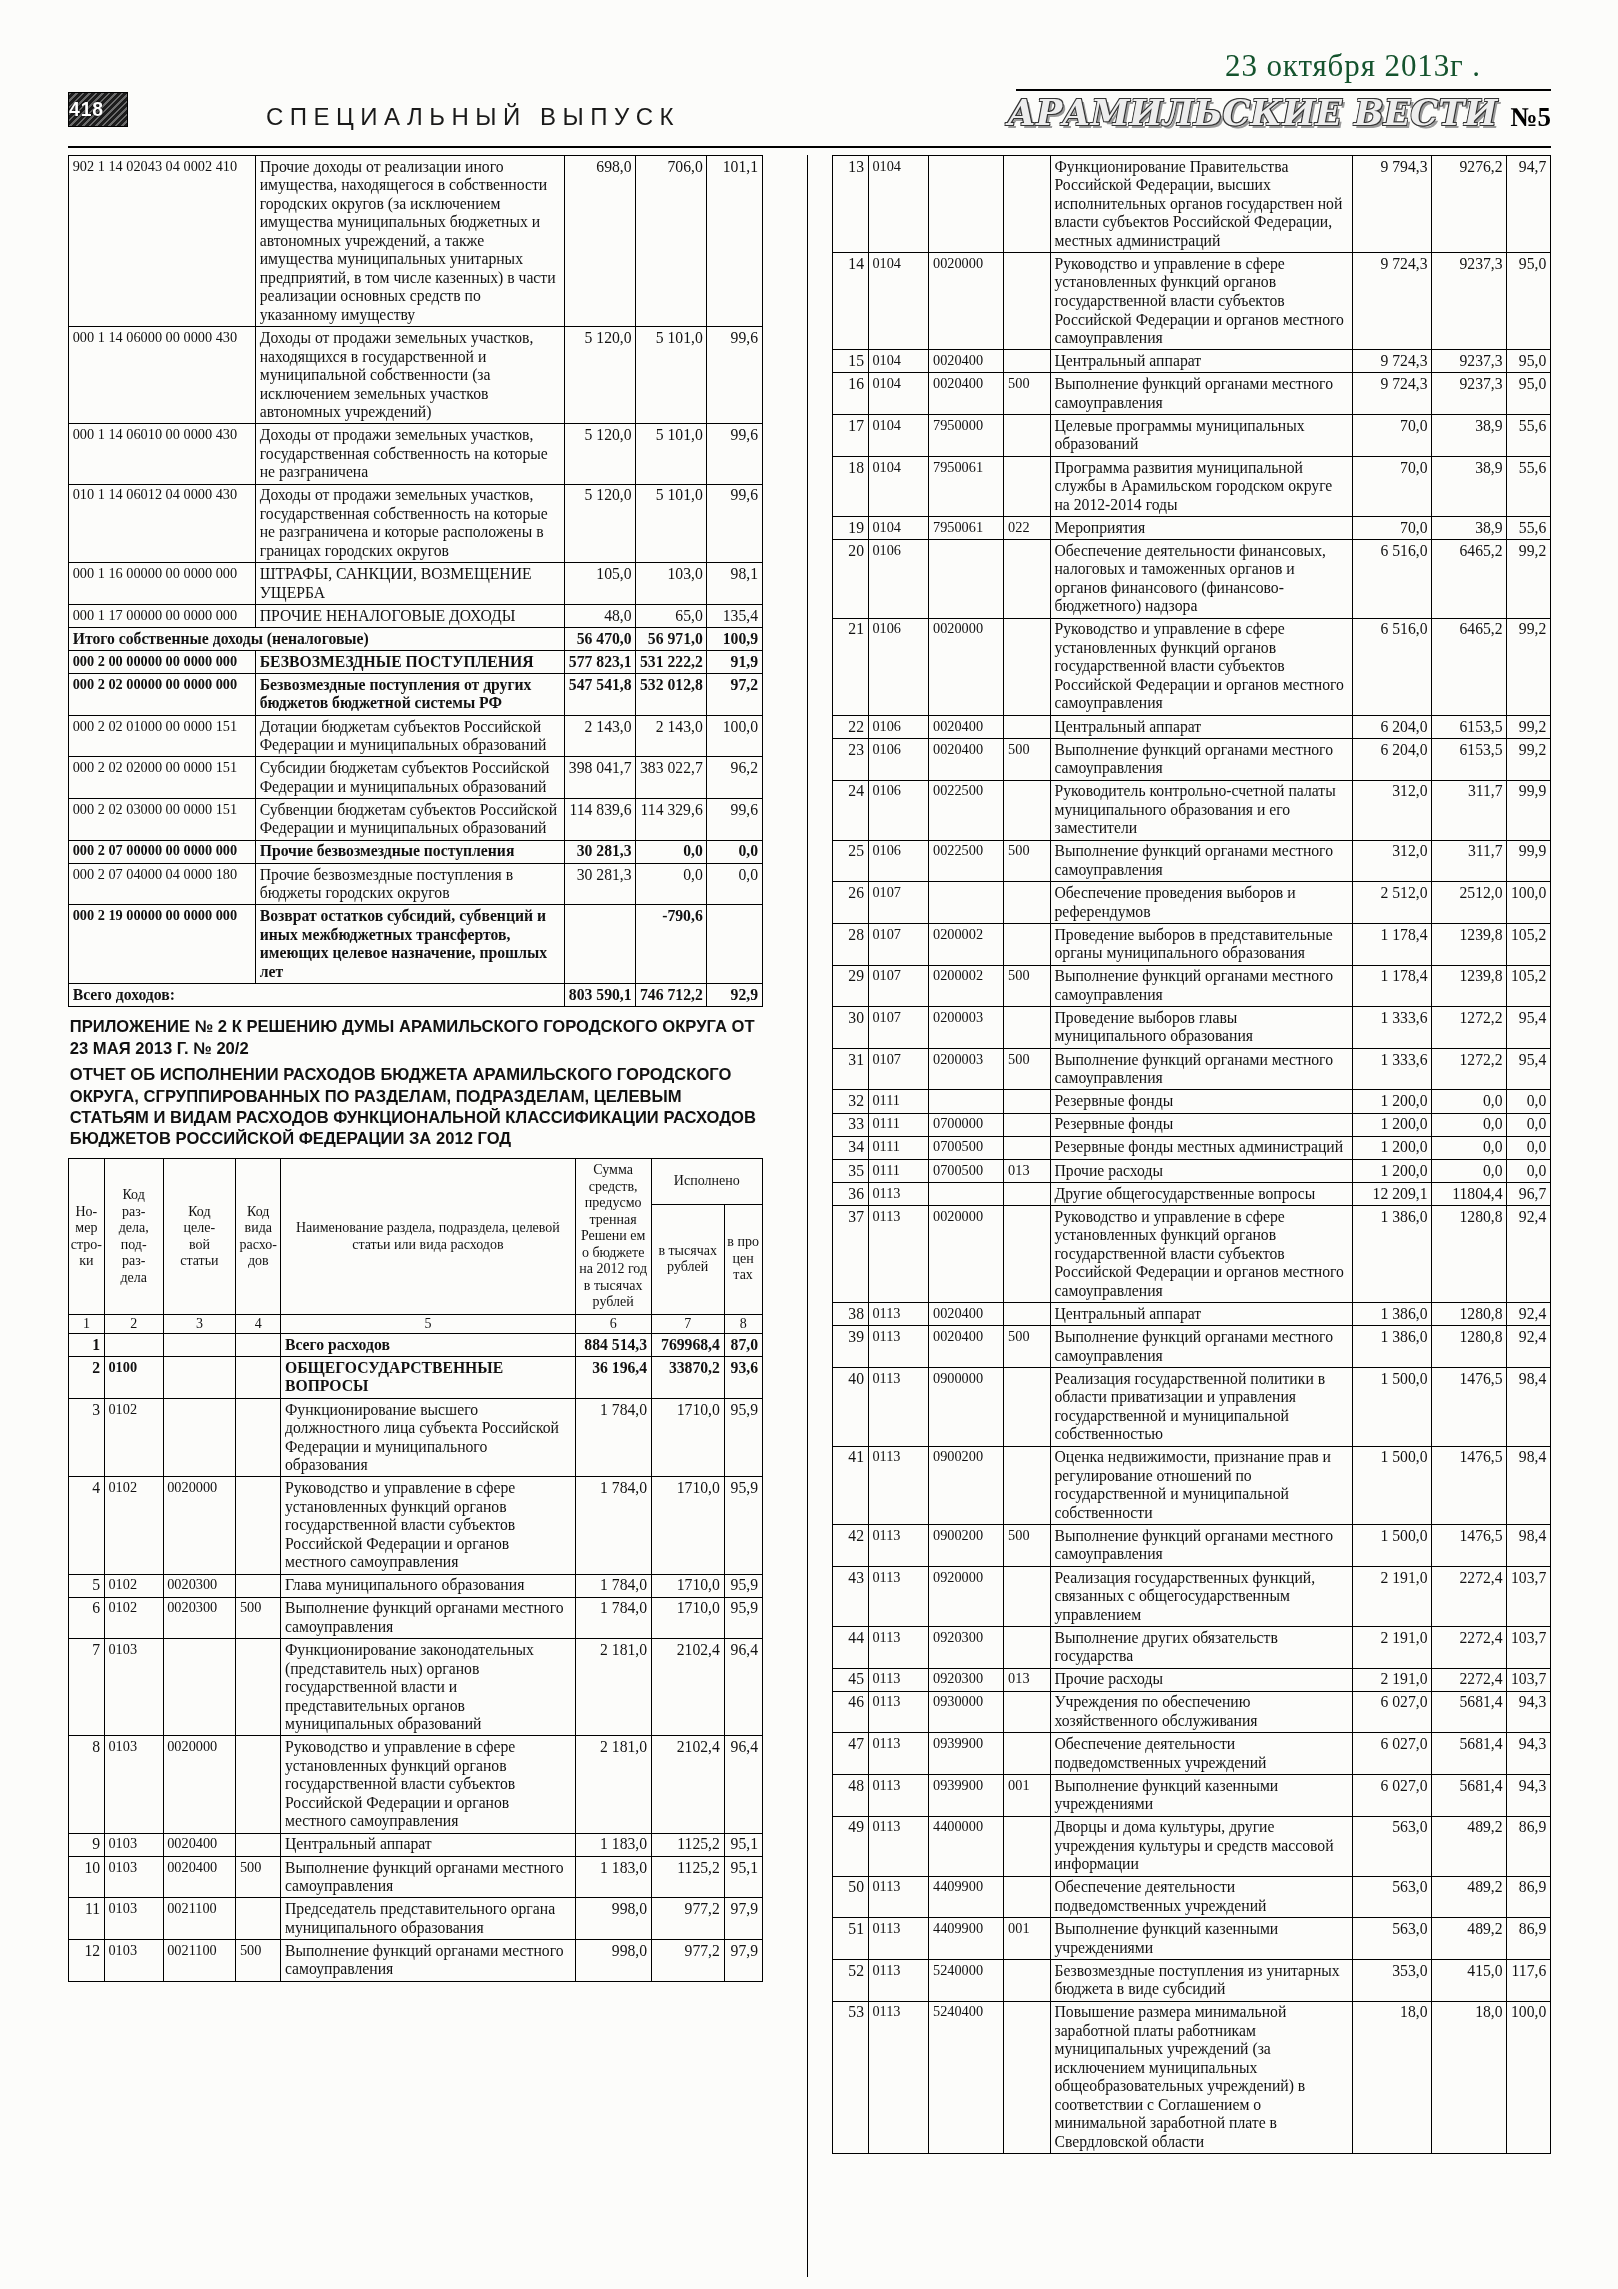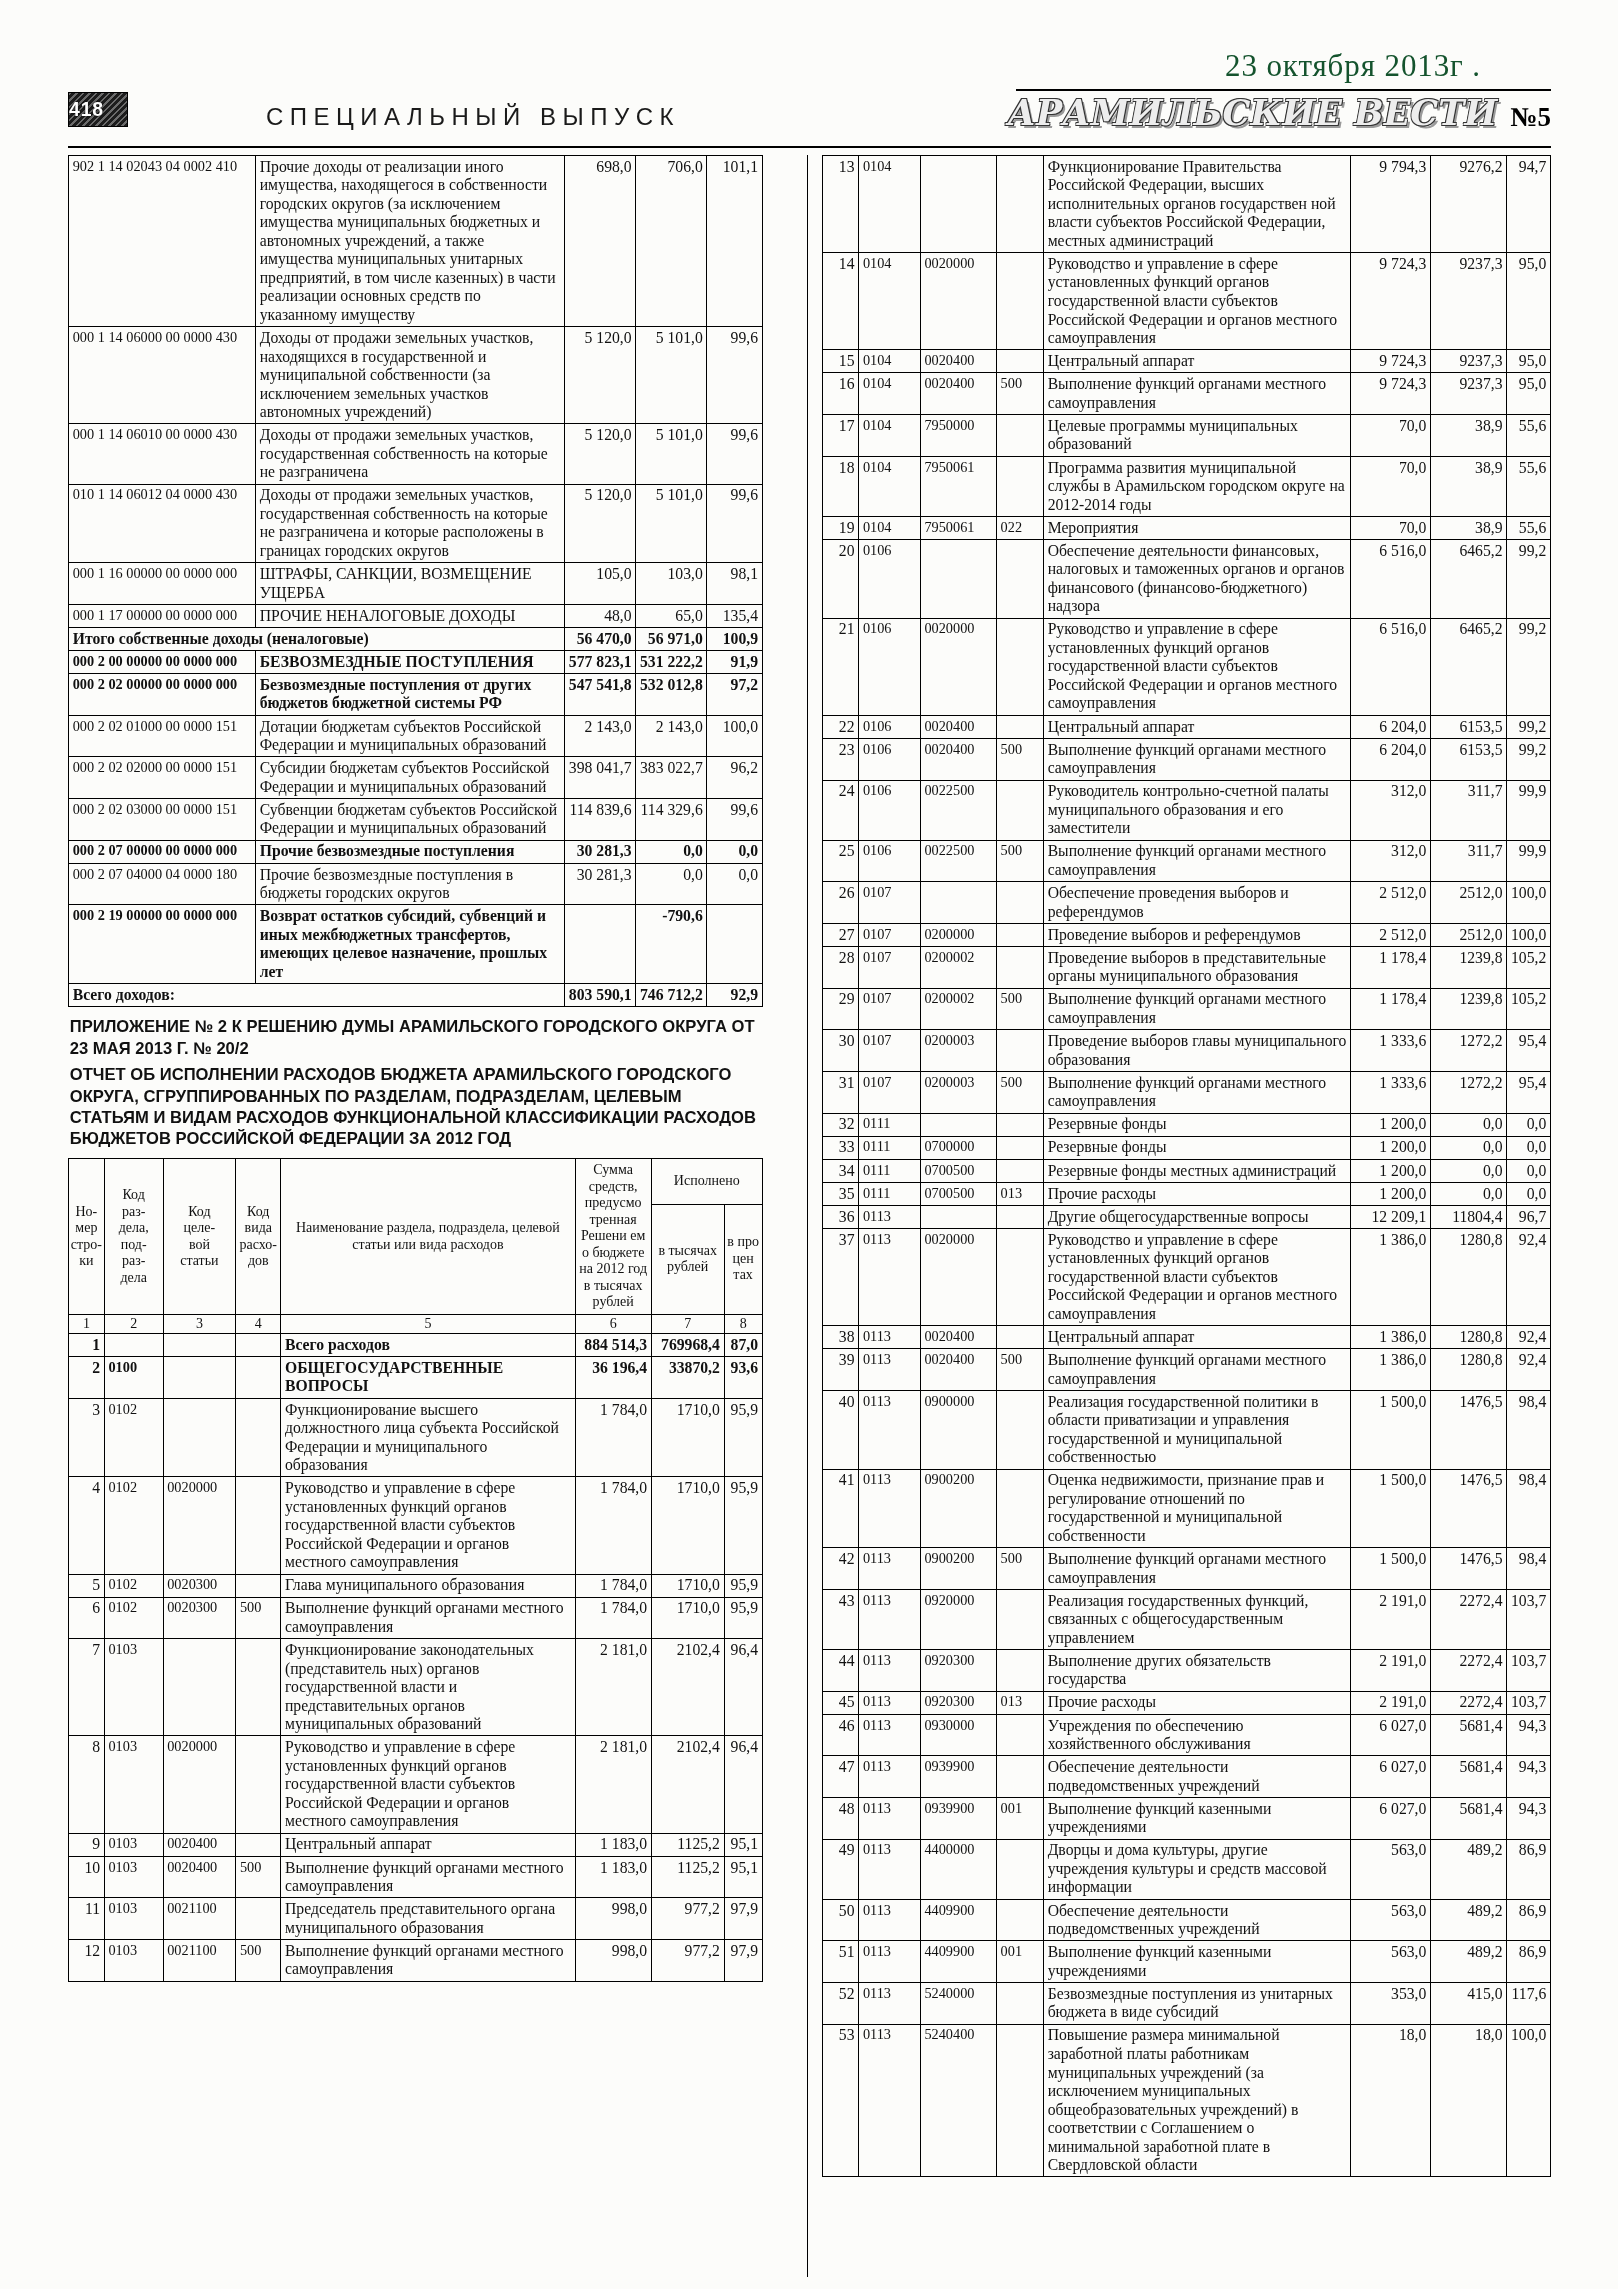--- a/index.html
+++ b/index.html
@@ -20,21 +20,21 @@
   .paper-row{position:absolute;right:68px;top:92px;display:flex;align-items:flex-end;gap:13px;}
   .paper-name{font-family:"DejaVu Serif",serif;font-style:italic;font-weight:bold;font-size:35px;
     color:#ededed;
     text-shadow:-0.9px -0.9px 0 #333,0.9px -0.9px 0 #333,-0.9px 0.9px 0 #333,0.9px 0.9px 0 #333,2.8px 2.8px 0 #9a9a9a;}
   .issue-no{font-size:27px;font-weight:bold;color:#000;}
   .head-rule{position:absolute;left:68px;right:68px;top:146px;height:1.8px;background:#000;}
 
   
   .columns{position:absolute;top:155px;left:68px;right:68px;bottom:13px;display:flex;overflow:hidden;}
   .col-left{width:703px;padding-right:8.3px;}
-  .col-right{flex:1;border-left:1.4px solid #000;padding-left:14px;margin-left:36px;}
+  .col-right{flex:1;border-left:1.4px solid #000;padding-left:24px;margin-left:36px;}
 
   
   table.tbl{border-collapse:collapse;width:100%;font-size:15.7px;line-height:1.18;}
   table.tbl td,table.tbl th{border:0.9px solid #000;padding:1.8px 3.7px;vertical-align:top;}
   table.tbl th{font-weight:normal;text-align:center;font-size:14px;vertical-align:middle;padding:2.8px 1.8px;}
   td.code{font-size:14.3px;white-space:nowrap;}
   td.num{text-align:right;white-space:nowrap;}
   td.name{text-align:left;}
   tr.b td{font-weight:bold;}
   .pre{white-space:pre-line;}
@@ -525,30 +525,20 @@
               <td class="num">26</td>
               <td class="code">0107</td>
               <td class="code"></td>
               <td class="code"></td>
               <td class="name">Обеспечение проведения выборов и референдумов</td>
               <td class="num">2 512,0</td>
               <td class="num">2512,0</td>
               <td class="num">100,0</td>
             </tr>
             <tr>
-              <td class="num">27</td>
-              <td class="code">0107</td>
-              <td class="code">0200000</td>
-              <td class="code"></td>
-              <td class="name">Проведение выборов и референдумов</td>
-              <td class="num">2 512,0</td>
-              <td class="num">2512,0</td>
-              <td class="num">100,0</td>
-            </tr>
-            <tr>
               <td class="num">28</td>
               <td class="code">0107</td>
               <td class="code">0200002</td>
               <td class="code"></td>
               <td class="name">Проведение выборов в представительные органы муниципального образования</td>
               <td class="num">1 178,4</td>
               <td class="num">1239,8</td>
               <td class="num">105,2</td>
             </tr>
             <tr>

